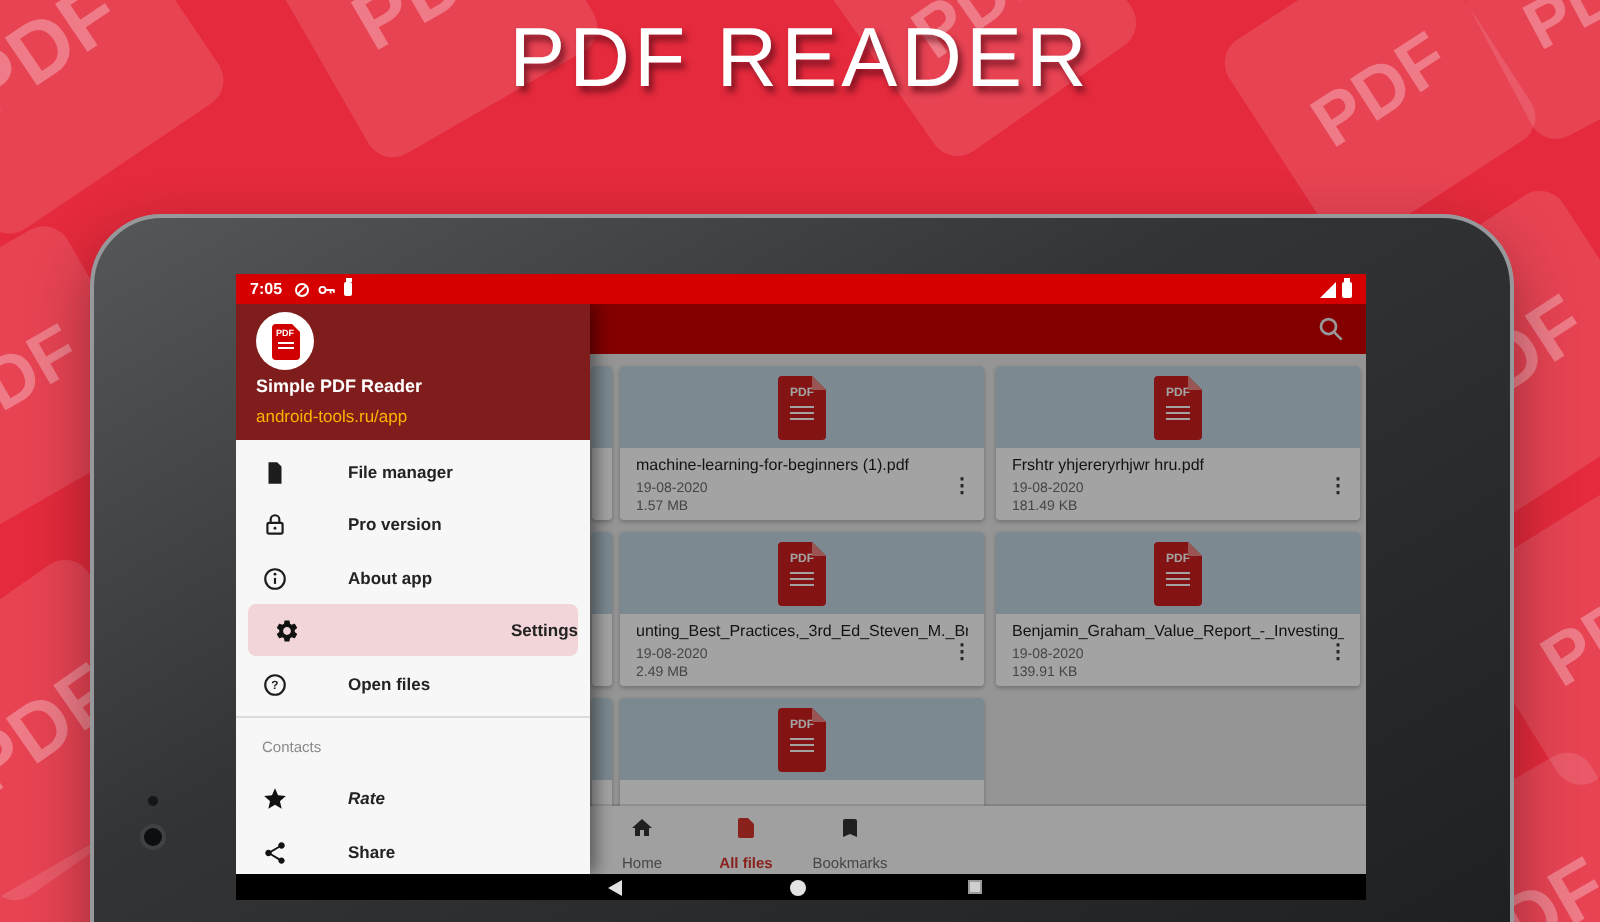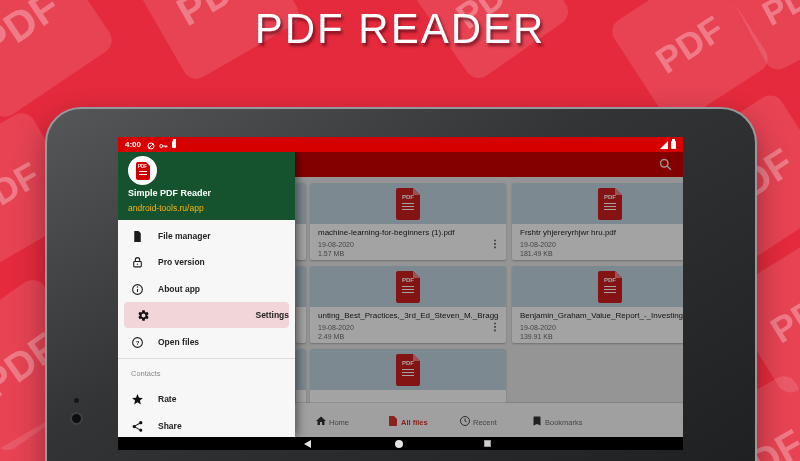--- a/index.html
+++ b/index.html
@@ -39,21 +39,21 @@
   .sb-batt::before { content:""; position:absolute; top:-2px; left:1px; width:3px; height:2px; background:#fff; }
   .sb-batt-s { width:4px; height:7px; }
 
   
   .appbar { position:absolute; left:177px; right:0; top:15px; height:25px; background:#cf0000; z-index:1; }
   .search-btn { position:absolute; right:10px; top:5px; width:15px; height:15px; }
   .main-bg { position:absolute; left:177px; right:0; top:40px; bottom:13px; background:#e9e9e9; z-index:0; }
 
   .grid { position:absolute; left:178px; right:0; top:40px; height:226px; z-index:1; }
   .grid-row { position:absolute; left:0; display:flex; }
-  .file-card { width:196px; height:77px; background:#fff; border-radius:2px; overflow:hidden;
+  .file-card { width:182px; height:77px; background:#fff; border-radius:2px; overflow:hidden;
                box-shadow:0 1px 2px rgba(0,0,0,0.25); }
   .file-card.sliver { width:10px; margin-right:4px; }
   .file-card.c1 { margin-right:6px; }
   .thumb { height:41px; background:#c3d7e1; display:flex; align-items:center; justify-content:center; }
   .pdf-doc { width:24px; height:32px; background:#cf2020; border-radius:2px; position:relative;
              display:flex; flex-direction:column; align-items:center; padding-top:6px; }
   .pdf-doc::before { content:""; position:absolute; top:0; right:0; width:0; height:0;
                      border-top:7px solid #c3d7e1; border-left:7px solid transparent; }
   .pdf-doc::after  { content:""; position:absolute; top:0; right:0; width:0; height:0;
                      border-bottom:7px solid #f08484; border-right:7px solid transparent; }
@@ -63,45 +63,45 @@
   .card-meta { position:relative; padding:4px 8px 0 8px; }
   .card-title { font-size:8px; color:#1d1d1d; white-space:nowrap; overflow:hidden; }
   .card-date { font-size:7px; color:#6d6d6d; margin-top:4px; }
   .card-size { font-size:7px; color:#6d6d6d; margin-top:2px; }
   .dots { position:absolute; right:6px; top:15px; font-size:10px; font-weight:bold; color:#3a3a3a;
           line-height:1; cursor:pointer; }
   .u-red { border-bottom:1.5px solid #a31212; }
 
   .bottomnav { position:absolute; left:177px; right:0; top:266px; height:34px; background:#fbfbfb;
                display:flex; padding-top:4px; z-index:2; box-shadow:0 -1px 0 rgba(0,0,0,0.12); }
-  .bn-item { width:52px; display:flex; flex-direction:row; align-items:center; gap:2px;margin-left:20px; }
+  .bn-item { width:52px; display:flex; flex-direction:column; align-items:center; gap:2px; }
   .bn-label { font-size:7.5px; color:#6e6e6e; }
   .bn-item.active .bn-label { color:#d6342e; font-weight:bold; }
 
   
   .scrim { position:absolute; left:177px; right:0; top:15px; bottom:13px; background:rgba(0,0,0,0.36); z-index:5; }
 
   
   .drawer { position:absolute; left:0; top:15px; width:177px; bottom:13px; background:#f7f7f7;
             z-index:10; box-shadow:3px 0 8px rgba(0,0,0,0.45); }
-  .drawer-header { position:relative; height:68px; background:#14532d; }
+  .drawer-header { position:relative; height:68px; background:#7f1d1d; }
   .logo-circle { position:absolute; left:10px; top:4px; width:29px; height:29px; border-radius:50%;
                  background:#fff; display:flex; align-items:center; justify-content:center; }
   .mini-doc { width:14px; height:18px; background:#d10000; border-radius:2px; position:relative;
               display:flex; flex-direction:column; align-items:center; padding-top:3px; }
   .mini-doc::before { content:""; position:absolute; top:0; right:0; width:0; height:0;
                       border-top:4px solid #fff; border-left:4px solid transparent; }
   .mini-doc-label { color:#fff; font-size:4.5px; font-weight:bold; line-height:1; }
   .mini-doc-lines { width:8px; height:5px; margin-top:2px;
                     background:repeating-linear-gradient(to bottom,#fff 0 1px,transparent 1px 2.5px); }
   .drawer-appname { position:absolute; left:10px; top:36px; color:#fff; font-size:9px; font-weight:bold; }
   .drawer-link { position:absolute; left:10px; top:51px; color:#ffb300; font-size:8.5px;
                  cursor:pointer; }
   .d-row { position:absolute; left:0; width:100%; height:26px; display:flex; align-items:center;
-           padding-left:13px; cursor:pointer; }
+           padding-left:13px; cursor:pointer;gap:16px; }
   .d-row.active { left:6px; width:165px; background:#f1d5d8; border-radius:4px;justify-content:space-between; }
   .d-icon { width:13px; height:13px; flex:0 0 13px; display:flex; align-items:center; justify-content:center; }
   .d-label { margin-left:14px; font-size:8.5px; font-weight:bold; color:#232323; }
   .d-divider { position:absolute; left:0; top:206px; width:100%; height:1px; background:#dcdcdc; }
   .d-section { position:absolute; left:13px; top:217px; font-size:7.5px; color:#8a8a8a; }
 
   
   .sysnav { position:absolute; left:0; right:0; top:300px; height:13px; background:#000; z-index:30; }
   .nav-back { position:absolute; left:186px; top:3px; width:0; height:0;
               border-top:4px solid transparent; border-bottom:4px solid transparent;
@@ -260,27 +260,20 @@
             </svg></span>
         <span class="bn-label">Home</span>
       </div>
       <div class="bn-item active">
         <span><svg viewBox="0 0 24 24" width="12" height="12" fill="#d6342e">
               <path d="M6 2c-1.1 0-2 .9-2 2v16c0 1.1.9 2 2 2h12c1.1 0 2-.9 2-2V8l-6-6H6z"></path>
             </svg></span>
         <span class="bn-label">All files</span>
       </div>
       <div class="bn-item">
-        <span><svg viewBox="0 0 24 24" width="12" height="12" fill="none" stroke="#444" stroke-width="2">
-              <circle cx="12" cy="12" r="9"></circle>
-              <path d="M12 7v5l3 2"></path>
-            </svg></span>
-        <span class="bn-label">Recent</span>
-      </div>
-      <div class="bn-item">
         <span><svg viewBox="0 0 24 24" width="12" height="12" fill="#333">
               <path d="M17 3H7c-1.1 0-2 .9-2 2v16l7-3 7 3V5c0-1.1-.9-2-2-2z"></path>
             </svg></span>
         <span class="bn-label">Bookmarks</span>
       </div>
     </div>
 
     <div class="scrim"></div>
 
     <div class="drawer">
@@ -338,40 +331,40 @@
               <circle cx="12" cy="12" r="9" fill="none" stroke="#1c1c1c" stroke-width="2"></circle>
               <text x="12" y="16" text-anchor="middle" font-size="11" font-weight="bold" fill="#1c1c1c">?</text>
             </svg>
           </span>
         <span class="d-label">Open files</span>
       </div>
 
       <div class="d-divider"></div>
       <div class="d-section">Contacts</div>
 
-      <div class="d-row" style="top:234px;">
+      <div class="d-row" style="top:234px;font-style:italic;">
         <span class="d-icon">
             <svg viewBox="0 0 24 24" width="13" height="13" fill="#111">
               <path d="M12 17.27L18.18 21l-1.64-7.03L22 9.24l-7.19-.61L12 2 9.19 8.63 2 9.24l5.46 4.73L5.82 21z"></path>
             </svg>
           </span>
         <span class="d-label">Rate</span>
       </div>
       <div class="d-row" style="top:261px;">
         <span class="d-icon">
             <svg viewBox="0 0 24 24" width="13" height="13" fill="#111">
               <path d="M18 16.08c-.76 0-1.44.3-1.96.77L8.91 12.7c.05-.23.09-.46.09-.7s-.04-.47-.09-.7l7.05-4.11c.54.5 1.25.81 2.04.81 1.66 0 3-1.34 3-3s-1.34-3-3-3-3 1.34-3 3c0 .24.04.47.09.7L8.04 9.81C7.5 9.31 6.79 9 6 9c-1.66 0-3 1.34-3 3s1.34 3 3 3c.79 0 1.5-.31 2.04-.81l7.12 4.16c-.05.21-.08.43-.08.65 0 1.61 1.31 2.92 2.92 2.92 1.61 0 2.92-1.31 2.92-2.92s-1.31-2.92-2.92-2.92z"></path>
             </svg>
           </span>
         <span class="d-label">Share</span>
       </div>
     </div>
 
     <div class="statusbar">
-      <span class="sb-time">4:00</span>
+      <span class="sb-time">7:05</span>
       <span class="sb-left">
         <span><svg viewBox="0 0 8 8" width="8" height="8">
               <circle cx="4" cy="4" r="3" fill="none" stroke="#fff" stroke-width="1"></circle>
               <line x1="1.8" y1="6.2" x2="6.2" y2="1.8" stroke="#fff" stroke-width="1"></line>
             </svg></span>
         <span><svg viewBox="0 0 10 8" width="9" height="8">
               <circle cx="2.5" cy="4" r="1.7" fill="none" stroke="#fff" stroke-width="1"></circle>
               <path d="M4.2 4h5M7 4v2M8.8 4v1.5" stroke="#fff" stroke-width="1" fill="none"></path>
             </svg></span>
         <span class="sb-batt sb-batt-s"></span>

